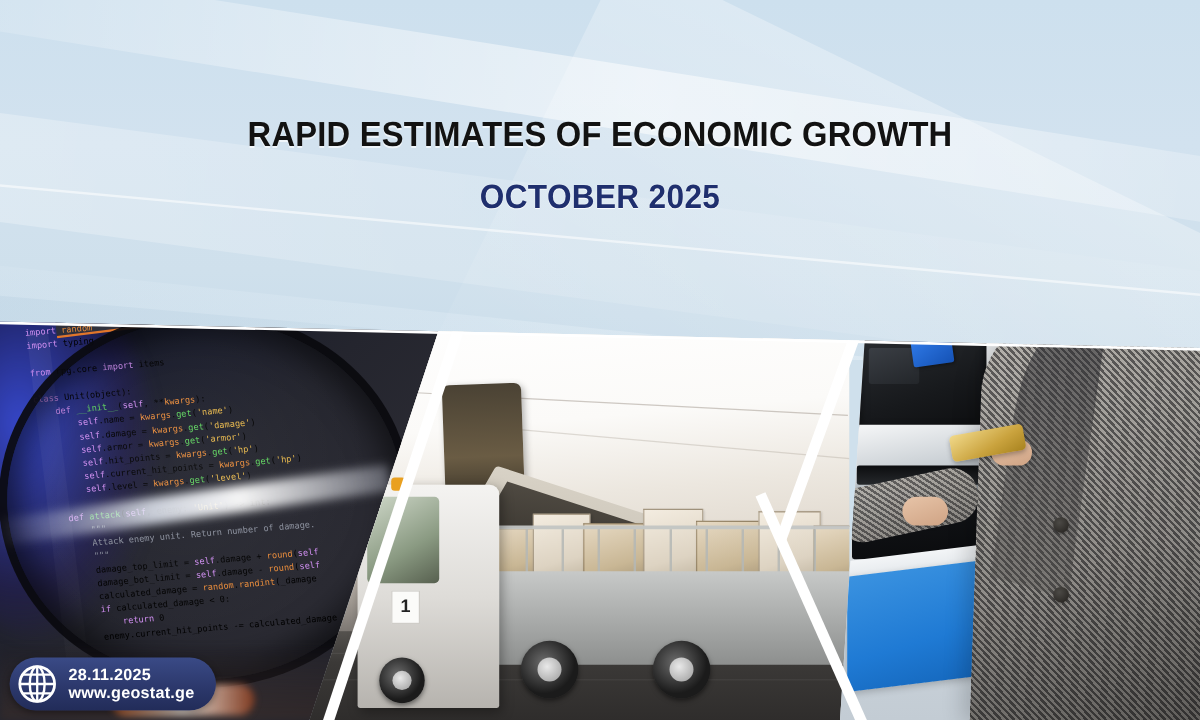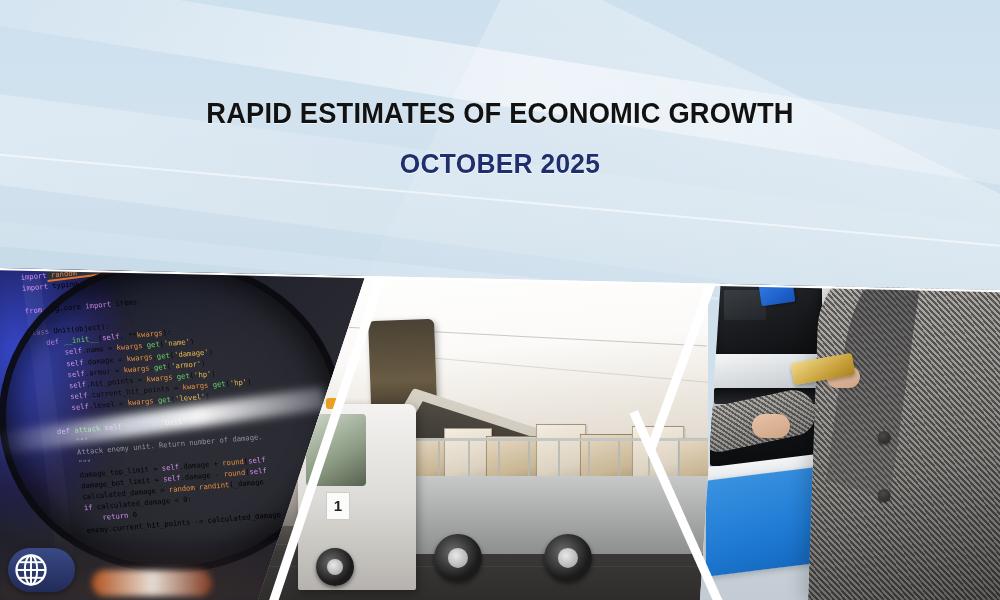--- a/index.html
+++ b/index.html
@@ -345,15 +345,19 @@
     <div class="globe">
       <svg viewBox="0 0 34 34" width="34" height="34" aria-hidden="true">
         <circle cx="17" cy="17" r="14.5" fill="none" stroke="#ffffff" stroke-width="2.3"></circle>
         <ellipse cx="17" cy="17" rx="6.2" ry="14.5" fill="none" stroke="#ffffff" stroke-width="2"></ellipse>
         <line x1="2.5" y1="17" x2="31.5" y2="17" stroke="#ffffff" stroke-width="2"></line>
         <path d="M5.2 9.2 H28.8" stroke="#ffffff" stroke-width="1.9" fill="none"></path>
         <path d="M5.2 24.8 H28.8" stroke="#ffffff" stroke-width="1.9" fill="none"></path>
         <line x1="17" y1="2.5" x2="17" y2="31.5" stroke="#ffffff" stroke-width="1.9"></line>
       </svg>
     </div>
+    <div class="badge-txt">
+      <div class="badge-date">28.11.2025</div>
+      <div class="badge-url">www.geostat.ge</div>
+    </div>
   </div>
 
 </div>
 
 </body></html>

